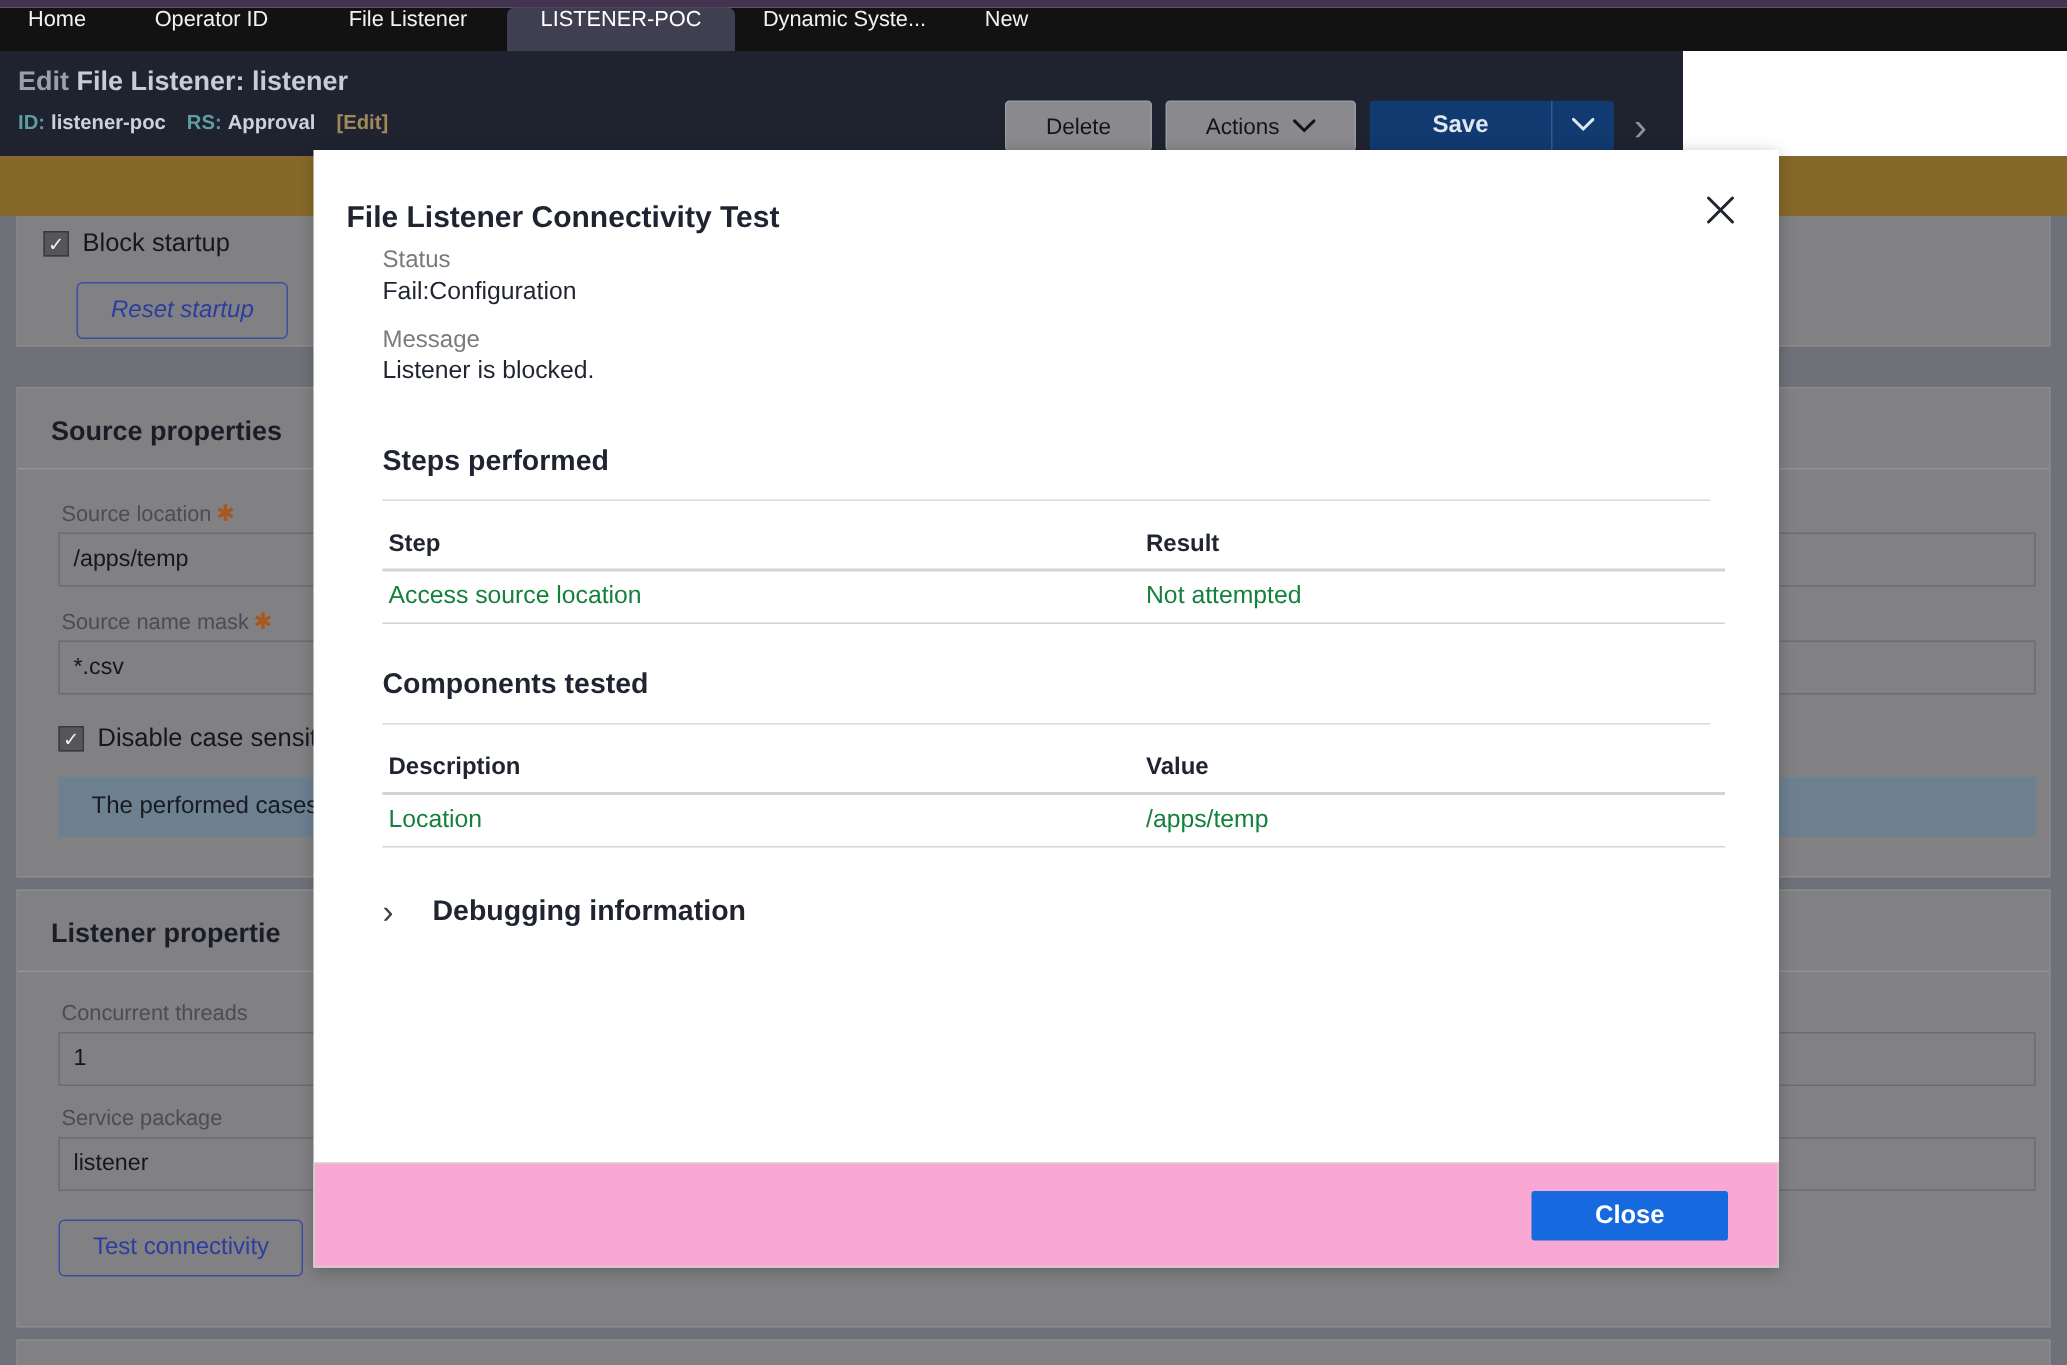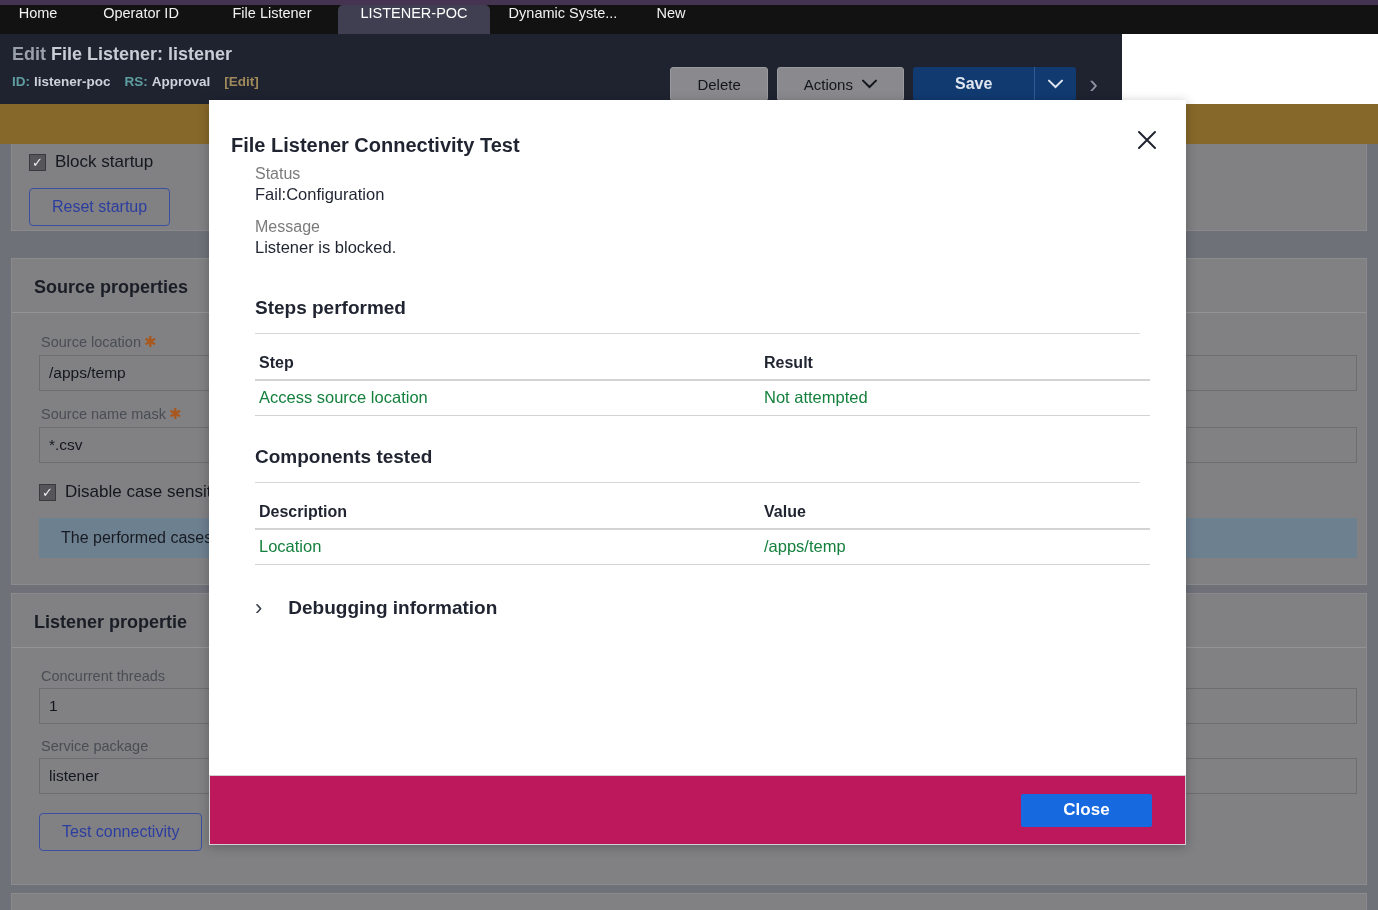--- a/index.html
+++ b/index.html
@@ -338,21 +338,21 @@
     flex: 0 0 auto;
     height: 70px;
     border-top: 1px solid #d0d0d0;
     border-left: 1px solid #d0d0d0;
     border-right: 1px solid #d0d0d0;
     border-bottom: 1px solid #d0d0d0;
     display: flex;
     align-items: center;
     justify-content: flex-end;
     padding-right: 33px;
-    background: #be185d;
+    background: #f9a8d4;
   }
   .btn-close {
     background: #1769e0;
     color: #ffffff;
     font-size: 17px;
     font-weight: bold;
     border: none;
     height: 33px;
     width: 131px;
     border-radius: 2px;
@@ -428,21 +428,21 @@
 
   <div class="page-body">
 
     <div class="form-card" style="top:-48px; height:135px;">
       <div style="position:absolute; left:17px; top:55px;">
         <div class="check-row">
           <span class="cbox">✓</span>
           <span>Block startup</span>
         </div>
       </div>
-      <div style="position:absolute; left:17px; top:91px;">
+      <div style="position:absolute; left:39px; top:91px;font-style:italic;">
         <div class="link-btn">
           <span>Reset startup</span>
         </div>
       </div>
     </div>
 
     <div class="form-card" style="top:114px; height:327px;">
       <div class="card-title">Source properties</div>
       <div style="padding:20px 27px 0 27px;">
         <div class="field-label">

